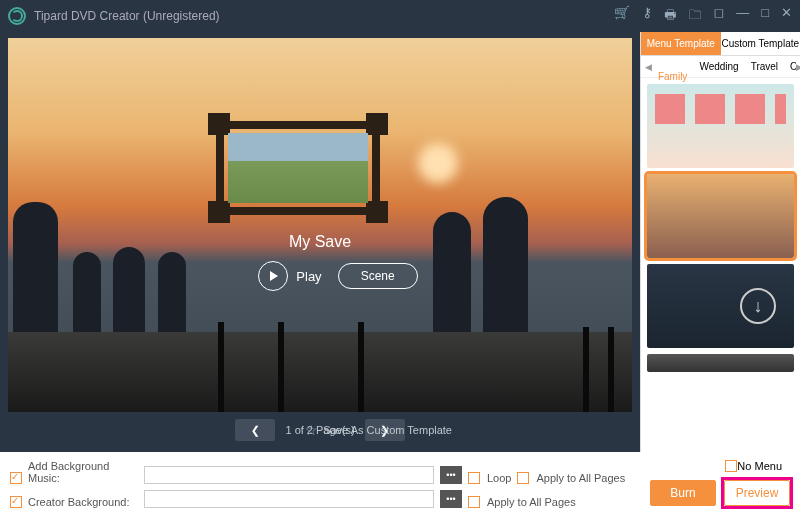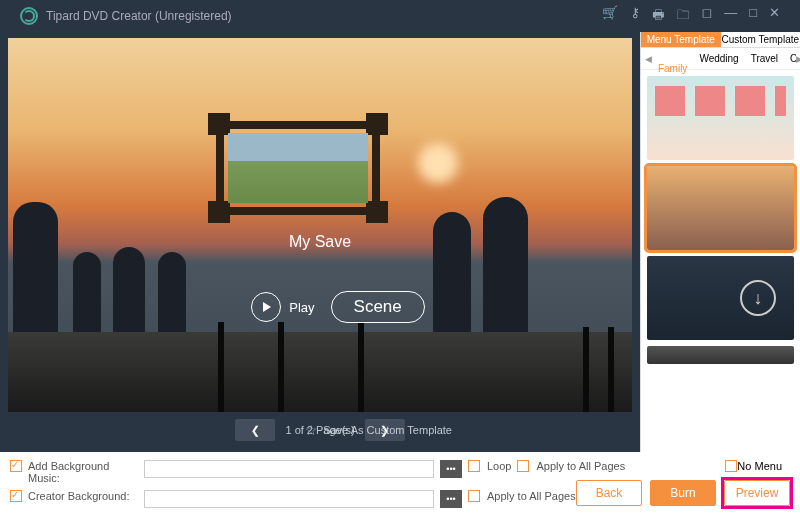--- a/index.html
+++ b/index.html
@@ -1,17 +1,17 @@
 <!DOCTYPE html>
 <html><head>
 <meta charset="utf-8">
 <style>
 *{margin:0;padding:0;box-sizing:border-box;font-family:Arial,sans-serif;}
 body{width:800px;height:514px;background:#fff;overflow:hidden;}
-.titlebar{height:32px;background:#2a3544;display:flex;align-items:center;padding:0 20px;color:#aab;}
+.titlebar{height:32px;background:#2a3544;display:flex;align-items:center;padding:0 8px;color:#aab;}
 .titlebar .logo{width:18px;height:18px;border:2px solid #4a9;border-radius:50%;margin-right:8px;position:relative;}
 .titlebar .logo::after{content:"";position:absolute;width:8px;height:8px;border:2px solid #4a9;border-radius:50%;border-left-color:transparent;top:1px;left:1px;}
 .titlebar .title{font-size:12px;flex:1;}
 .titlebar .sysicons{display:flex;gap:12px;}
 .titlebar .sysicons span{color:#9ab;font-size:13px;cursor:pointer;}
 .main{display:flex;height:420px;}
 .preview-col{width:640px;background:#2a3544;padding:6px 8px 4px 8px;display:flex;flex-direction:column;}
 .preview{flex:1;position:relative;background:linear-gradient(to bottom,#f0d09a 0%,#eab570 25%,#d67a3e 45%,#a66050 55%,#4a5560 60%,#3a4550 100%);overflow:hidden;}
 .preview .sun{position:absolute;width:40px;height:40px;background:#ffe0b0;border-radius:50%;left:410px;top:105px;filter:blur(6px);}
 .sil{position:absolute;bottom:0;left:0;right:0;height:220px;}
@@ -26,48 +26,48 @@
 .post{position:absolute;bottom:0;width:6px;background:#0a0a0a;}
 .frame{position:absolute;left:200px;top:75px;width:180px;height:110px;}
 .frame .outer{position:absolute;inset:8px;border:8px solid #2a2015;}
 .frame .corner{position:absolute;width:22px;height:22px;background:#2a2015;}
 .frame .tl{top:0;left:0;}
 .frame .tr{top:0;right:0;}
 .frame .bl{bottom:0;left:0;}
 .frame .br{bottom:0;right:0;}
 .frame .thumb{position:absolute;inset:20px;background:linear-gradient(to bottom,#9bb8c8 0%,#9bb8c8 40%,#7a9a5a 40%,#6a8a4a 100%);}
 .disc-title{position:absolute;left:0;right:0;top:195px;text-align:center;color:#fff;font-size:16px;}
-.controls{position:absolute;left:0;right:0;bottom:89px;display:flex;justify-content:center;gap:16px;align-items:center;padding-left:36px;}
+.controls{position:absolute;left:0;right:0;bottom:121px;display:flex;justify-content:center;gap:16px;align-items:center;padding-left:36px;}
 .playbtn{display:flex;align-items:center;gap:8px;color:#fff;font-size:13px;}
 .playbtn .circ{width:30px;height:30px;border:1.5px solid #fff;border-radius:50%;display:flex;align-items:center;justify-content:center;}
 .playbtn .tri{width:0;height:0;border-left:8px solid #fff;border-top:5px solid transparent;border-bottom:5px solid transparent;margin-left:2px;}
-.scenebtn{padding:5px 22px;border:1.5px solid #fff;border-radius:16px;color:#fff;font-size:17px;}
+.scenebtn{padding:5px 22px;border:1.5px solid #fff;border-radius:16px;color:#fff;font-size:12px;}
 .pager{height:36px;display:flex;align-items:center;justify-content:center;gap:10px;color:#c0c8d0;font-size:11px;background:#2a3544;}
 .pager .arr{width:40px;height:22px;background:#434d5c;display:flex;align-items:center;justify-content:center;border-radius:2px;color:#fff;cursor:pointer;}
 .pager .save-row{position:absolute;right:180px;display:flex;align-items:center;gap:6px;}
 .pager .star{color:#9ab;font-size:14px;}
 .side{width:160px;background:#fff;border-left:1px solid #ddd;display:flex;flex-direction:column;}
-.tabs1{display:flex;height:16px;font-size:10px;border-bottom:1px solid #ddd;}
+.tabs1{display:flex;height:24px;font-size:10px;border-bottom:1px solid #ddd;}
 .tabs1 div{flex:1;display:flex;align-items:center;justify-content:center;cursor:pointer;}
 .tabs1 .active{background:#f5913e;color:#fff;}
 .tabs2{display:flex;height:22px;font-size:10px;border-bottom:1px solid #eee;align-items:center;padding:0 4px;}
 .tabs2 .arrow{color:#999;font-size:9px;cursor:pointer;}
 .tabs2 div{padding:0 6px;cursor:pointer;}
 .tabs2 .active{color:#f5913e;margin-top:20px;}
 .templates{flex:1;overflow:hidden;padding:6px;display:flex;flex-direction:column;gap:6px;}
 .tpl{height:84px;background:#ddd;border-radius:2px;position:relative;cursor:pointer;}
 .tpl.selected{outline:3px solid #f5913e;}
 .tpl1{background:linear-gradient(#cde8e8,#f8e0d0);}
 .tpl1::before{content:"";position:absolute;left:8px;top:10px;right:8px;height:30px;background:repeating-linear-gradient(90deg,#e88 0 30px,transparent 30px 40px);}
 .tpl2{background:linear-gradient(#e8b070,#8a6050);}
 .tpl3{background:linear-gradient(#2a3545,#1a2530);}
 .tpl3 .dl{position:absolute;right:18px;top:24px;width:36px;height:36px;border:2px solid #ccc;border-radius:50%;display:flex;align-items:center;justify-content:center;color:#ccc;font-size:18px;}
 .tpl4{background:linear-gradient(#555,#333);height:18px;}
 .bottom{padding:8px 10px;background:#fff;}
-.form-row{display:flex;align-items:flex-start;gap:6px;margin-bottom:6px;font-size:11px;}
+.form-row{display:flex;align-items:flex-end;gap:6px;margin-bottom:6px;font-size:11px;}
 .chk{width:12px;height:12px;border:1px solid #f5913e;position:relative;cursor:pointer;}
 .chk.on::after{content:"✓";position:absolute;color:#f5913e;font-size:10px;top:-2px;left:0;}
 .form-row label{width:110px;color:#555;}
 .form-row input{flex:1;max-width:290px;height:18px;border:1px solid #ccc;padding:0 4px;font-size:11px;}
 .browse{width:22px;height:18px;background:#555;color:#fff;display:flex;align-items:center;justify-content:center;font-size:9px;cursor:pointer;}
 .extra{display:flex;align-items:center;gap:7px;font-size:11px;color:#555;}
 .nomenu{position:absolute;right:18px;top:460px;font-size:11px;display:flex;align-items:center;}
 .actions{position:absolute;right:10px;bottom:8px;display:flex;gap:8px;}
 .btn{width:66px;height:26px;border:1px solid #f5913e;color:#f5913e;background:#fff;font-size:12px;border-radius:2px;display:flex;align-items:center;justify-content:center;cursor:pointer;}
 .btn.primary{background:#f5913e;color:#fff;}
@@ -190,17 +190,16 @@
   </div>
 
 </div>
 
 <div class="nomenu">
   <span class="chk"></span>
   <span>No Menu</span>
 </div>
 
 <div class="actions">
-  <div class="btn">Back</div>
   <div class="btn primary">Burn</div>
   <div class="btn">Preview</div>
 </div>
 <div class="hl"></div>
 
 </body></html>

